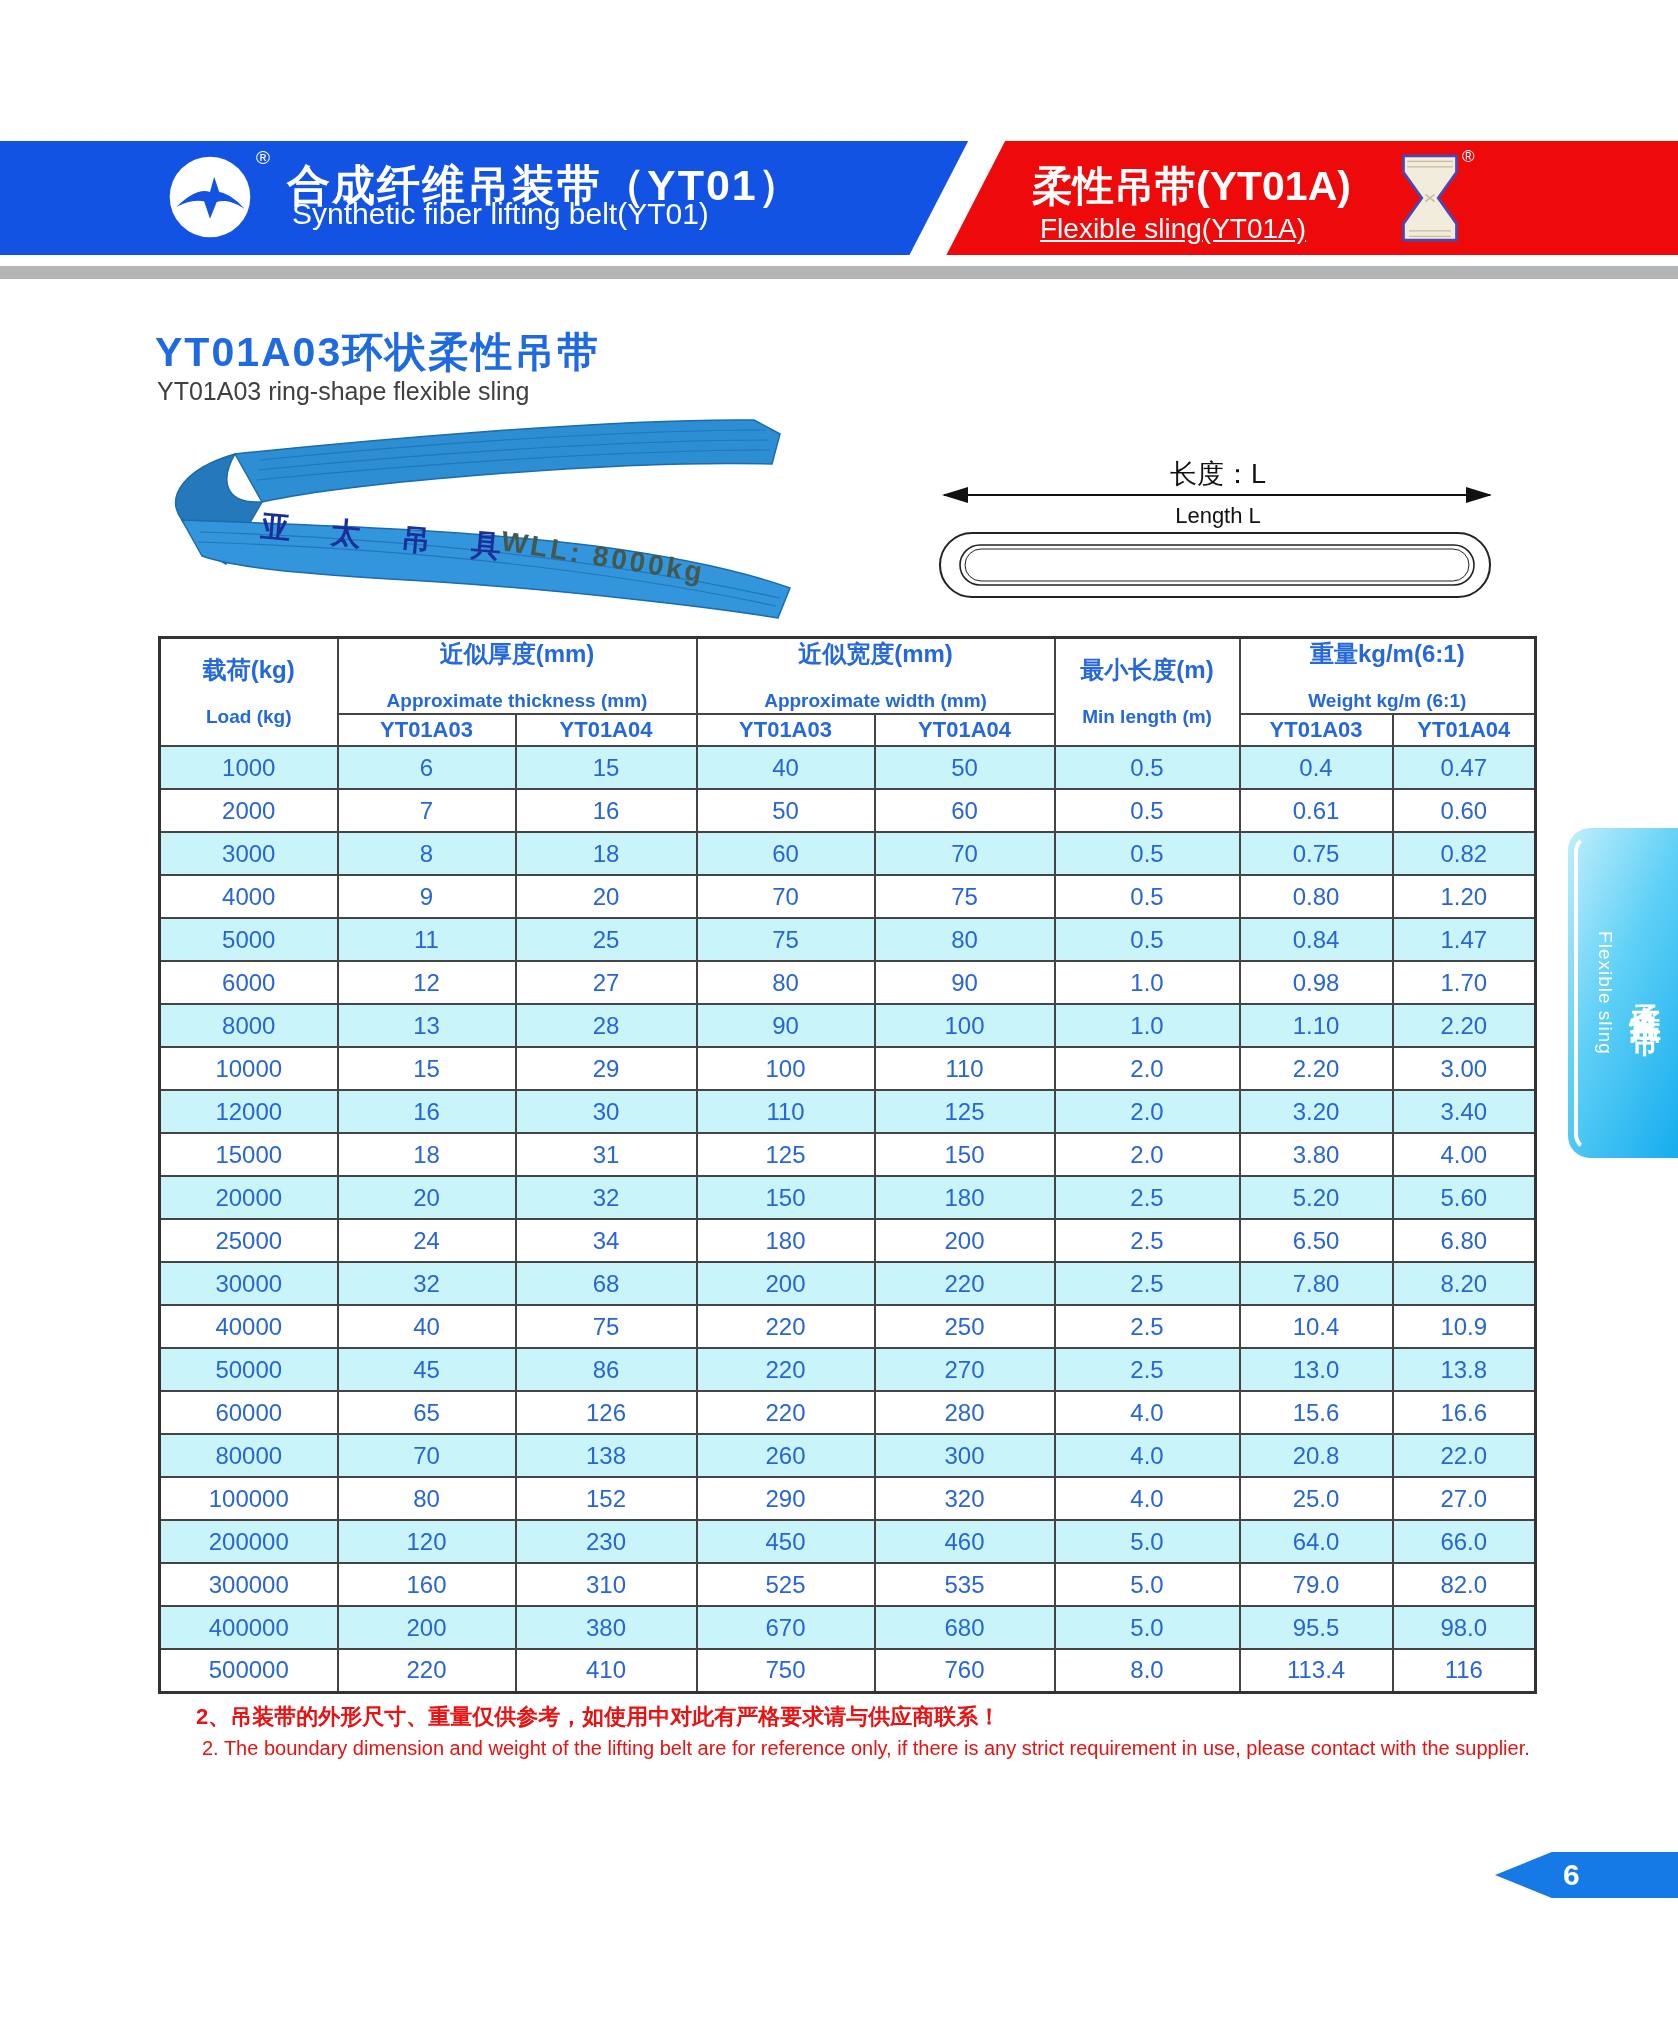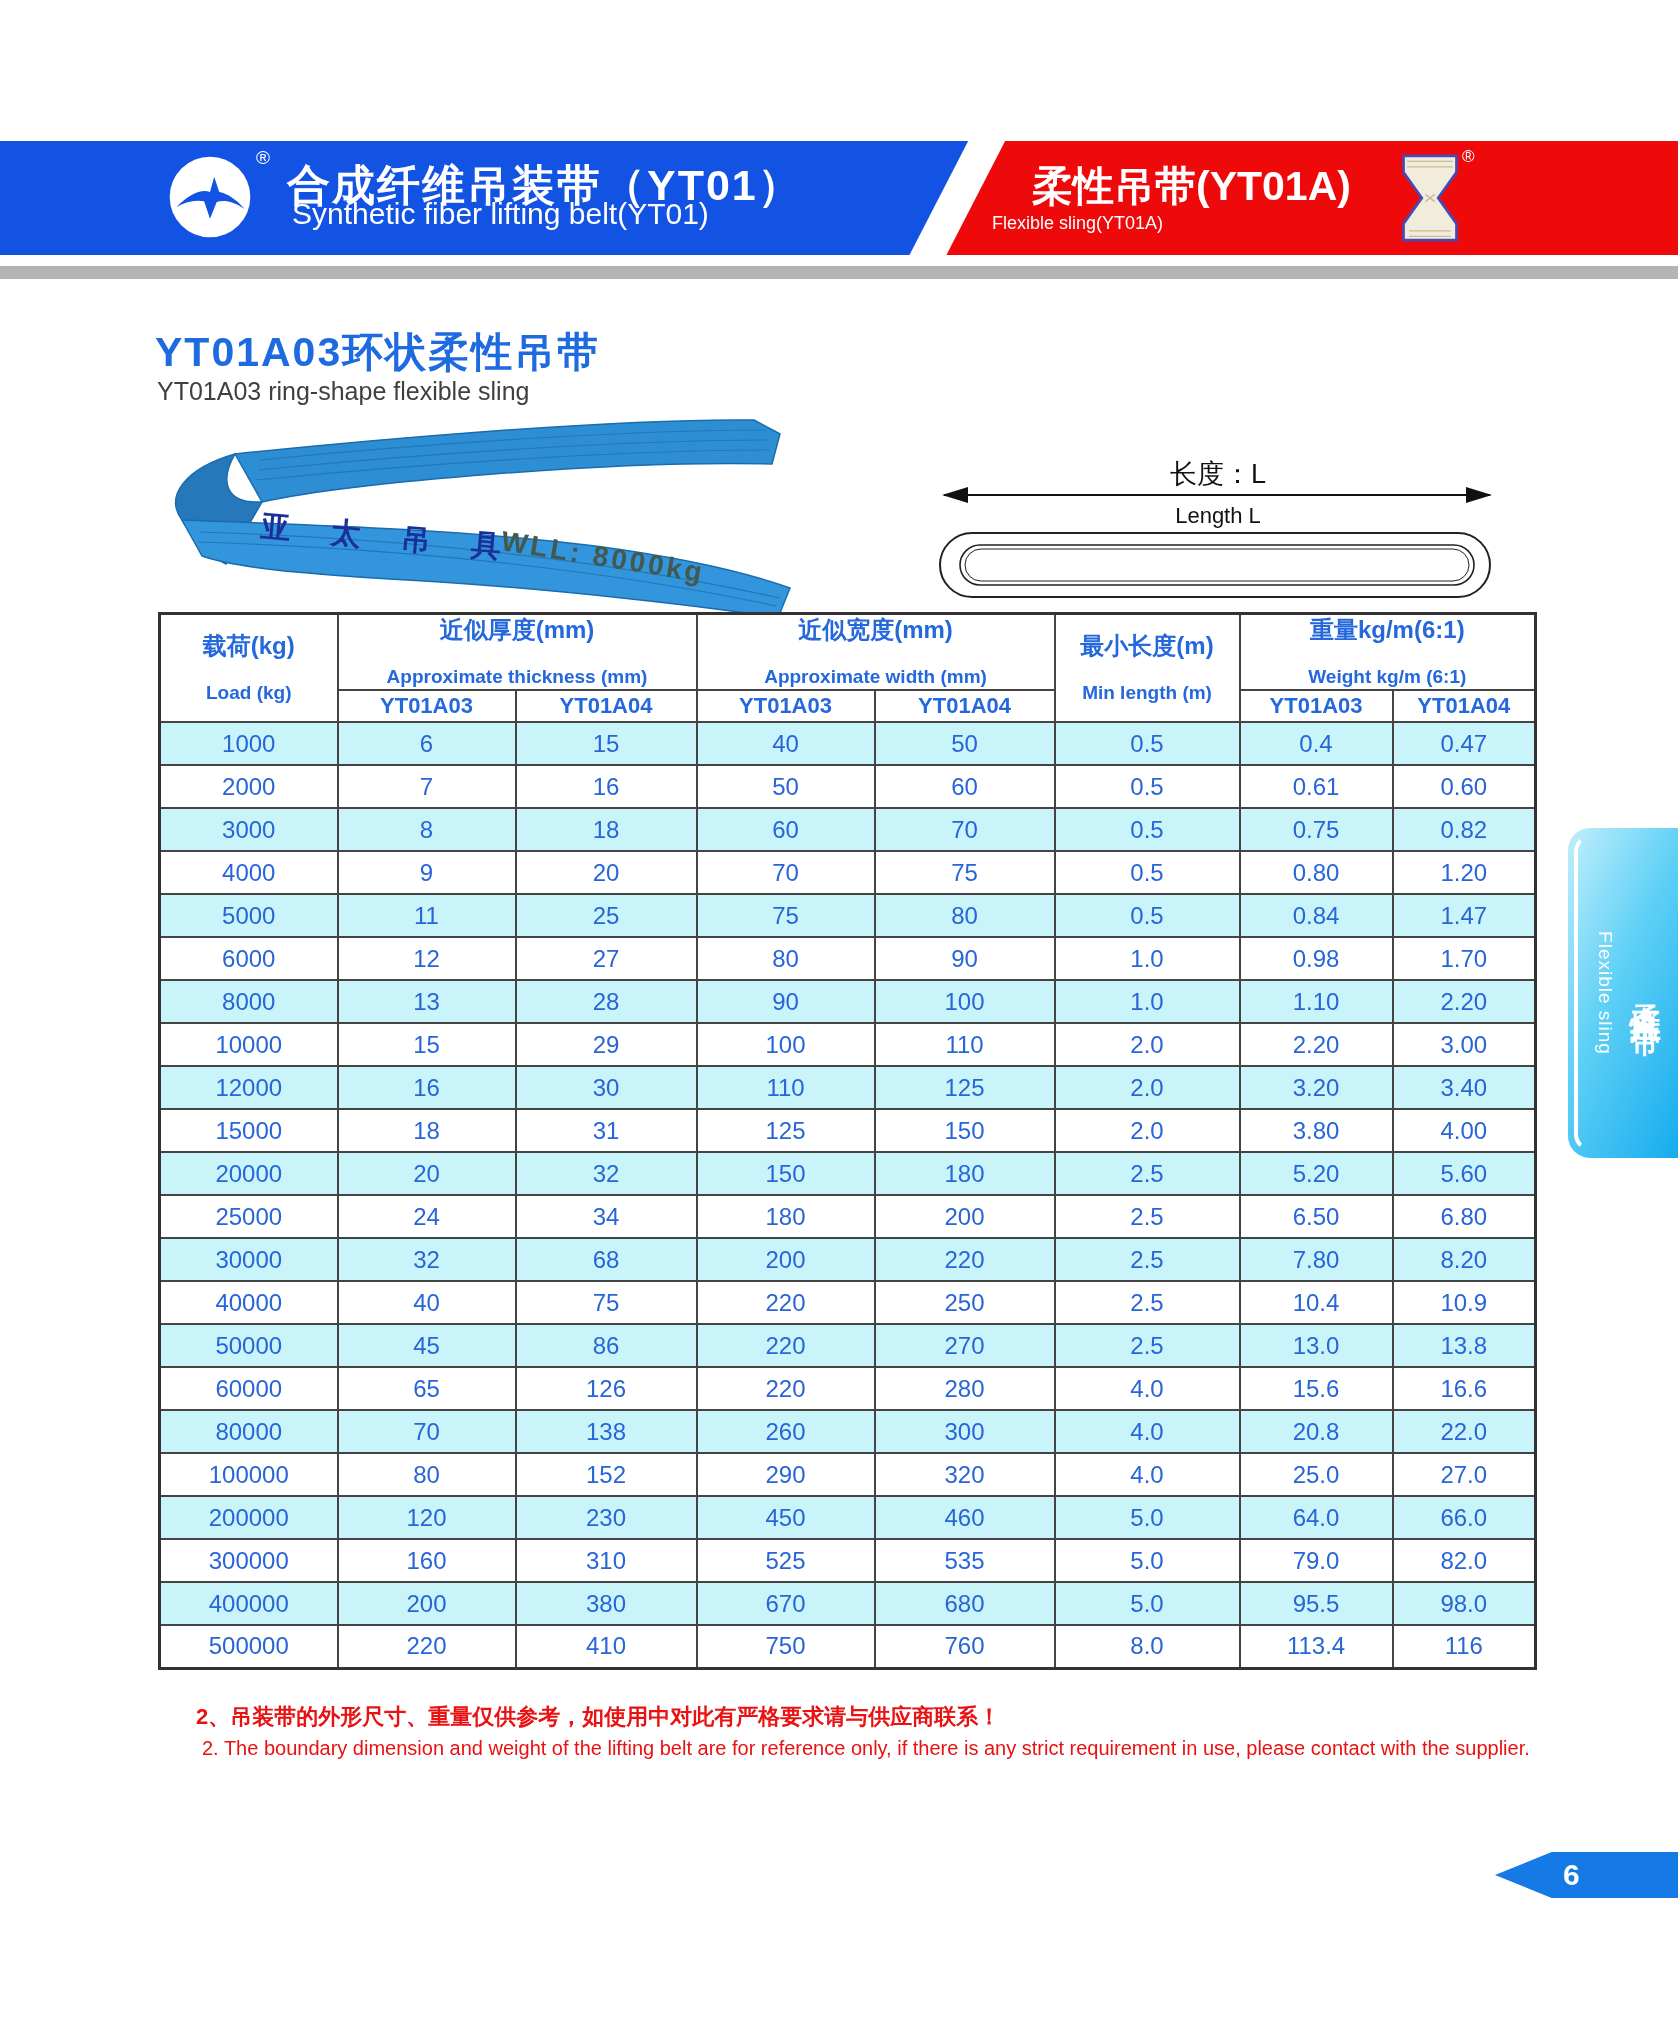--- a/index.html
+++ b/index.html
@@ -12,37 +12,37 @@
     clip-path:polygon(0 0, 57.7% 0, 54.2% 100%, 0 100%); }
   .band-red { position:absolute; inset:0; background:#ee0a0a;
     clip-path:polygon(59.9% 0, 100% 0, 100% 100%, 56.4% 100%); }
   .logo-circle { position:absolute; left:168px; top:14px; width:84px; height:84px; }
   .reg-left { position:absolute; left:256px; top:6px; color:#ffffff; font-size:19px; }
   .band-title-cn { position:absolute; color:#ffffff; font-weight:bold; white-space:nowrap; }
   .band-sub-en { position:absolute; color:#ffffff; white-space:nowrap; }
   .blue-title { left:287px; top:16px; font-size:43px; letter-spacing:2px; }
   .blue-sub { left:292px; top:56px; font-size:30px; }
   .red-title { left:1032px; top:18px; font-size:41px; }
-  .red-sub { left:992px; top:72px; font-size:18px; }
+  .red-sub { left:1040px; top:72px; font-size:28px;text-decoration:underline; }
   .band-icon { position:absolute; left:1398px; top:10px; width:64px; height:94px; }
   .reg-right { position:absolute; left:1462px; top:6px; color:#ffffff; font-size:17px; }
 
   .gray-bar { position:absolute; left:0; top:266px; width:1678px; height:13px; background:#b4b4b4; }
 
   
   .sec-title-cn { position:absolute; left:155px; top:325px; font-size:41px; font-weight:bold;
     color:#1e6ae0; letter-spacing:2px; }
   .sec-title-en { position:absolute; left:157px; top:377px; font-size:25px; color:#404040; }
 
   
   .sling-photo { position:absolute; left:140px; top:408px; width:665px; height:215px; }
   .ring-diagram { position:absolute; left:932px; top:443px; width:572px; height:160px; }
 
   
-  .spec-table-wrap { position:absolute; left:158px; top:612px; }
+  .spec-table-wrap { position:absolute; left:158px; top:636px; }
   table.spec { border-collapse:collapse; table-layout:fixed; width:1376px;
     border:3px solid #333; }
   table.spec th, table.spec td { border:2px solid #444; text-align:center; vertical-align:middle; }
   table.spec th { background:#ffffff; color:#2468dc; font-weight:bold; }
   .gh-cn { font-size:24px; line-height:30px; }
   .gh-en { font-size:19px; font-weight:bold; line-height:24px;margin-top:20px; }
   th.group { height:62px; }
   th.sub { height:32px; font-size:22px; }
   table.spec td { color:#2765d8; font-size:24px; height:43px; }
   tr.cyan td { background:#c9f5fa; }

